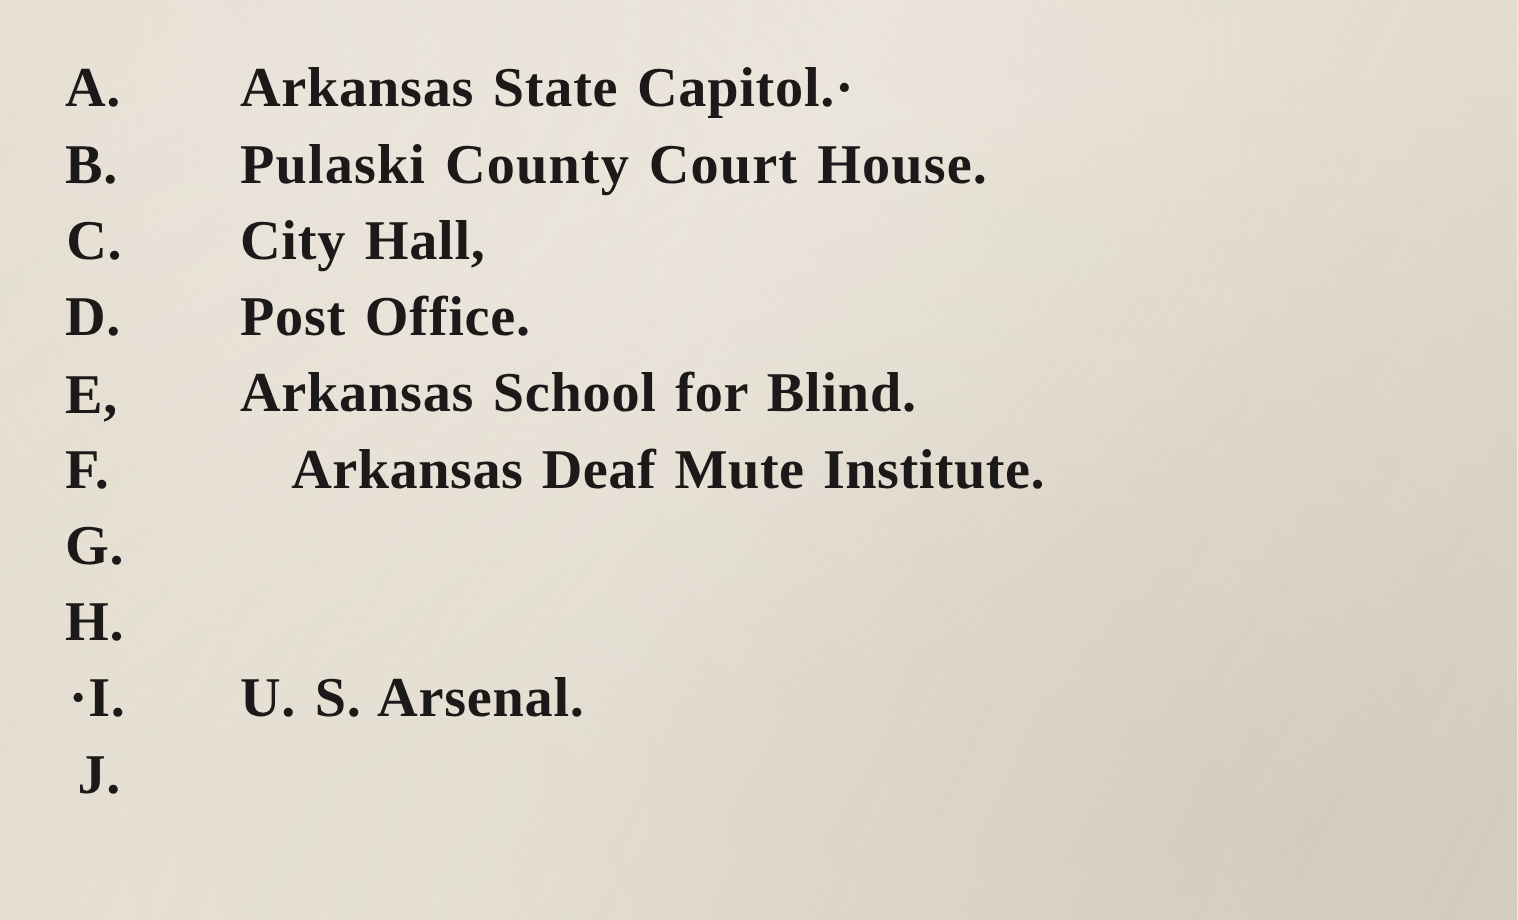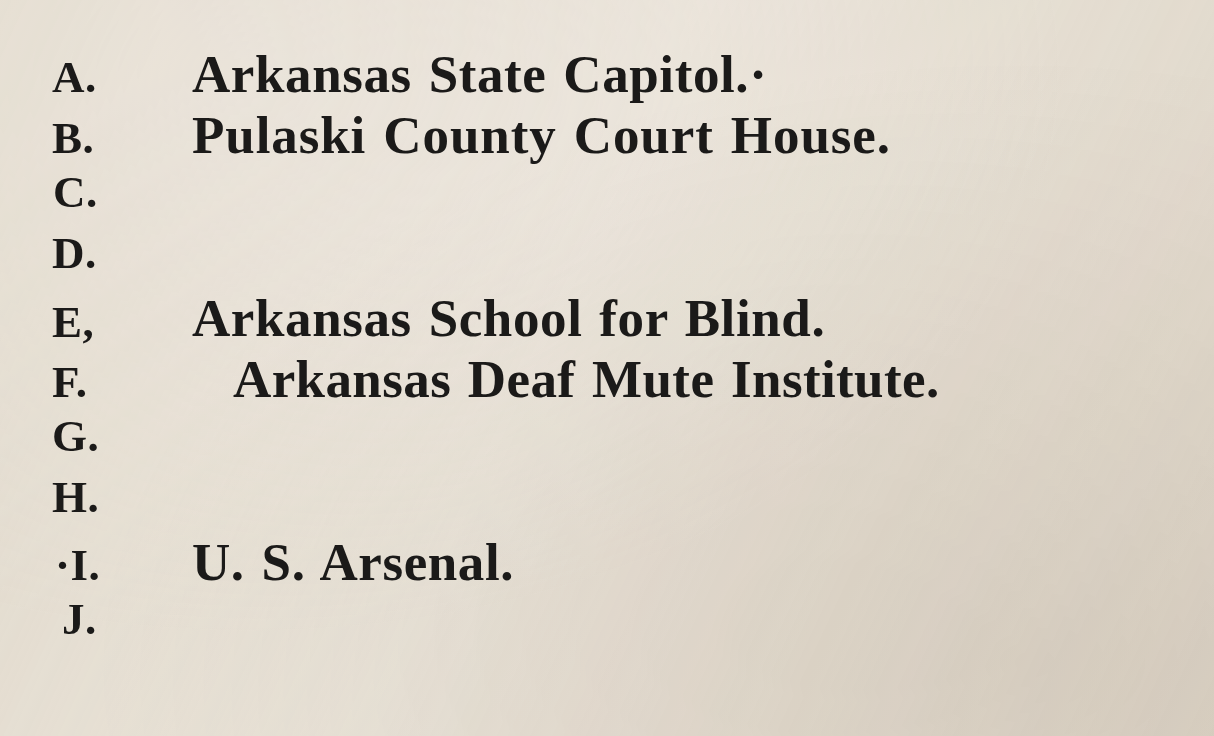--- a/index.html
+++ b/index.html
@@ -41,21 +41,21 @@
     flex: 0 0 140px;
     font-weight: bold;
     font-size: 45px;
     letter-spacing: 0.5px;
     color: #1b1a19;
     text-align: left;
     padding-left: 6px;
     font-family: "Liberation Serif", serif;
   }
   .legend-label {
-    font-size: 53px;
+    font-size: 45px;
     font-weight: bold;
     color: #1b1a19;
     letter-spacing: 0.6px;
     word-spacing: 3px;
     font-family: "Liberation Serif", serif;
     white-space: nowrap;
   }
   
   .legend-row:nth-child(1) .legend-key { transform: translateY(0px); }
   .legend-row:nth-child(3) .legend-key { transform: translateX(1px); }
@@ -77,24 +77,26 @@
     <span class="legend-label">Arkansas State Capitol.·</span>
   </div>
 
   <div class="legend-row">
     <span class="legend-key">B.</span>
     <span class="legend-label">Pulaski County Court House.</span>
   </div>
 
   <div class="legend-row">
     <span class="legend-key">C.</span>
+    <span class="legend-label">City Hall,</span>
   </div>
 
   <div class="legend-row">
     <span class="legend-key">D.</span>
+    <span class="legend-label">Post Office.</span>
   </div>
 
   <div class="legend-row">
     <span class="legend-key">E,</span>
     <span class="legend-label">Arkansas School for Blind.</span>
   </div>
 
   <div class="legend-row">
     <span class="legend-key">F.</span>
     <span class="legend-label">Arkansas Deaf Mute Institute.</span>

